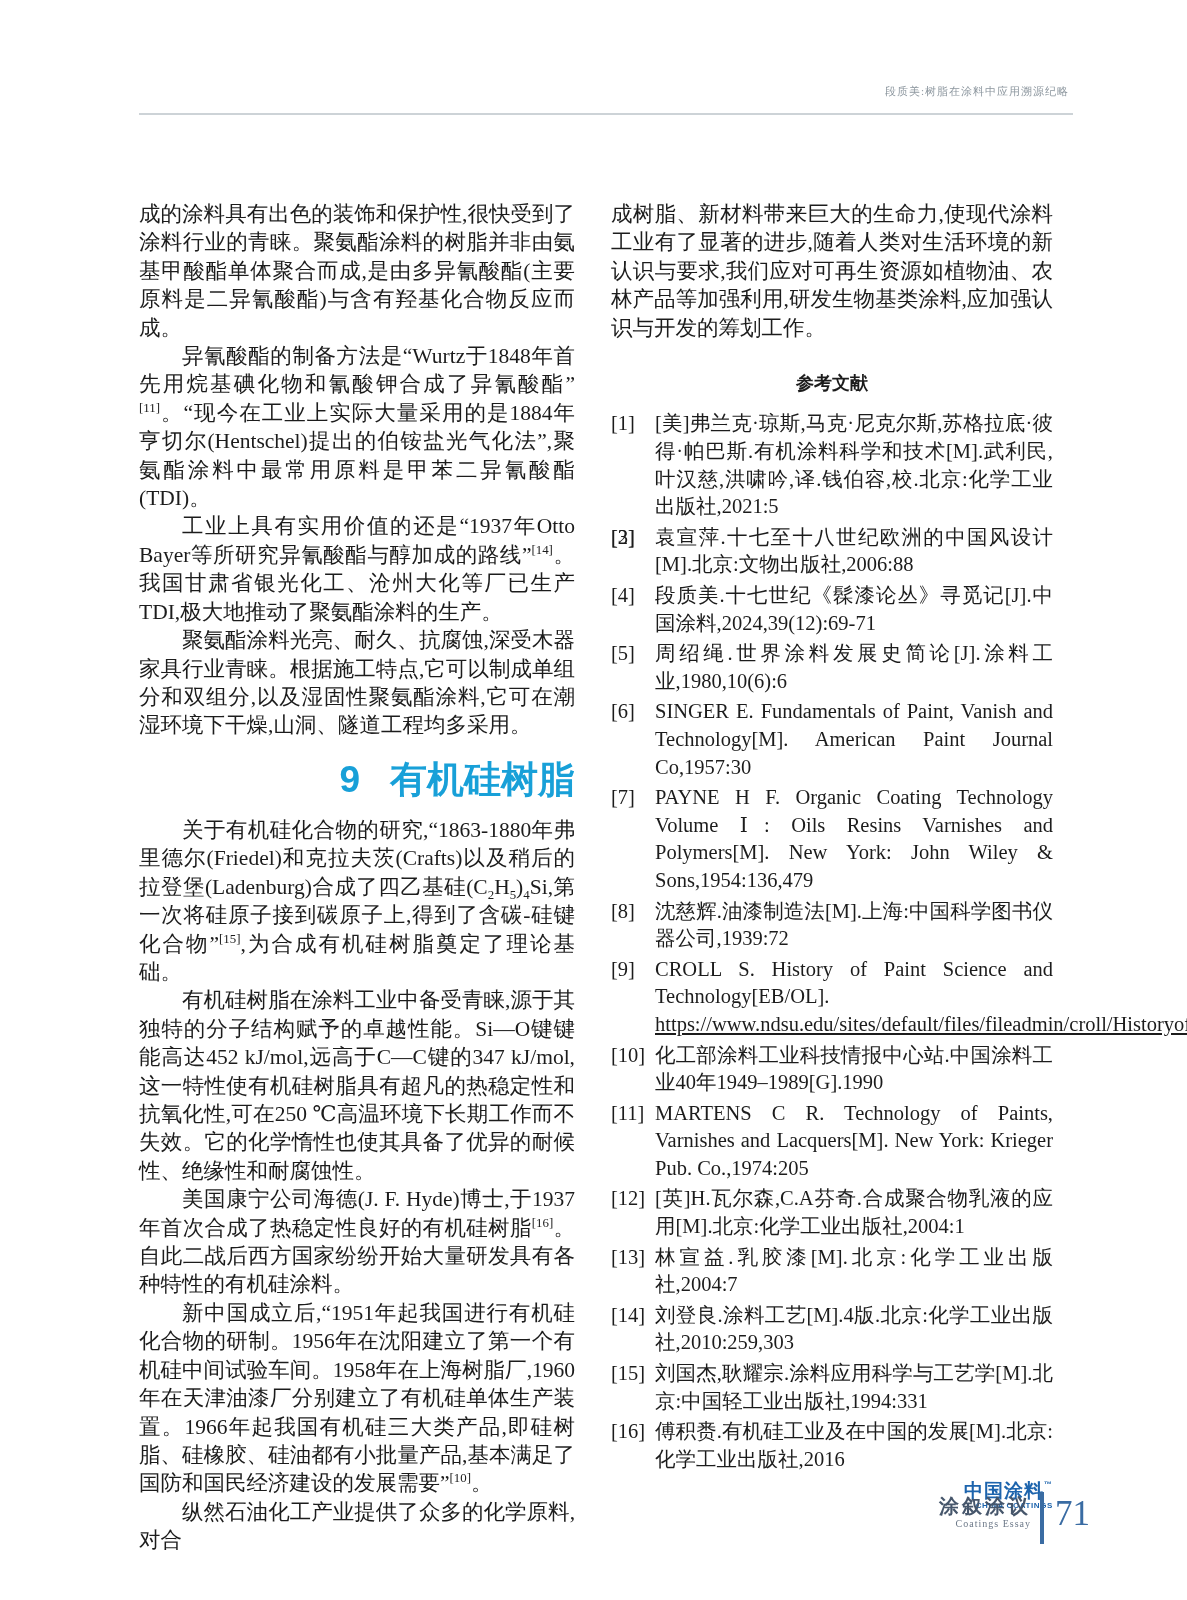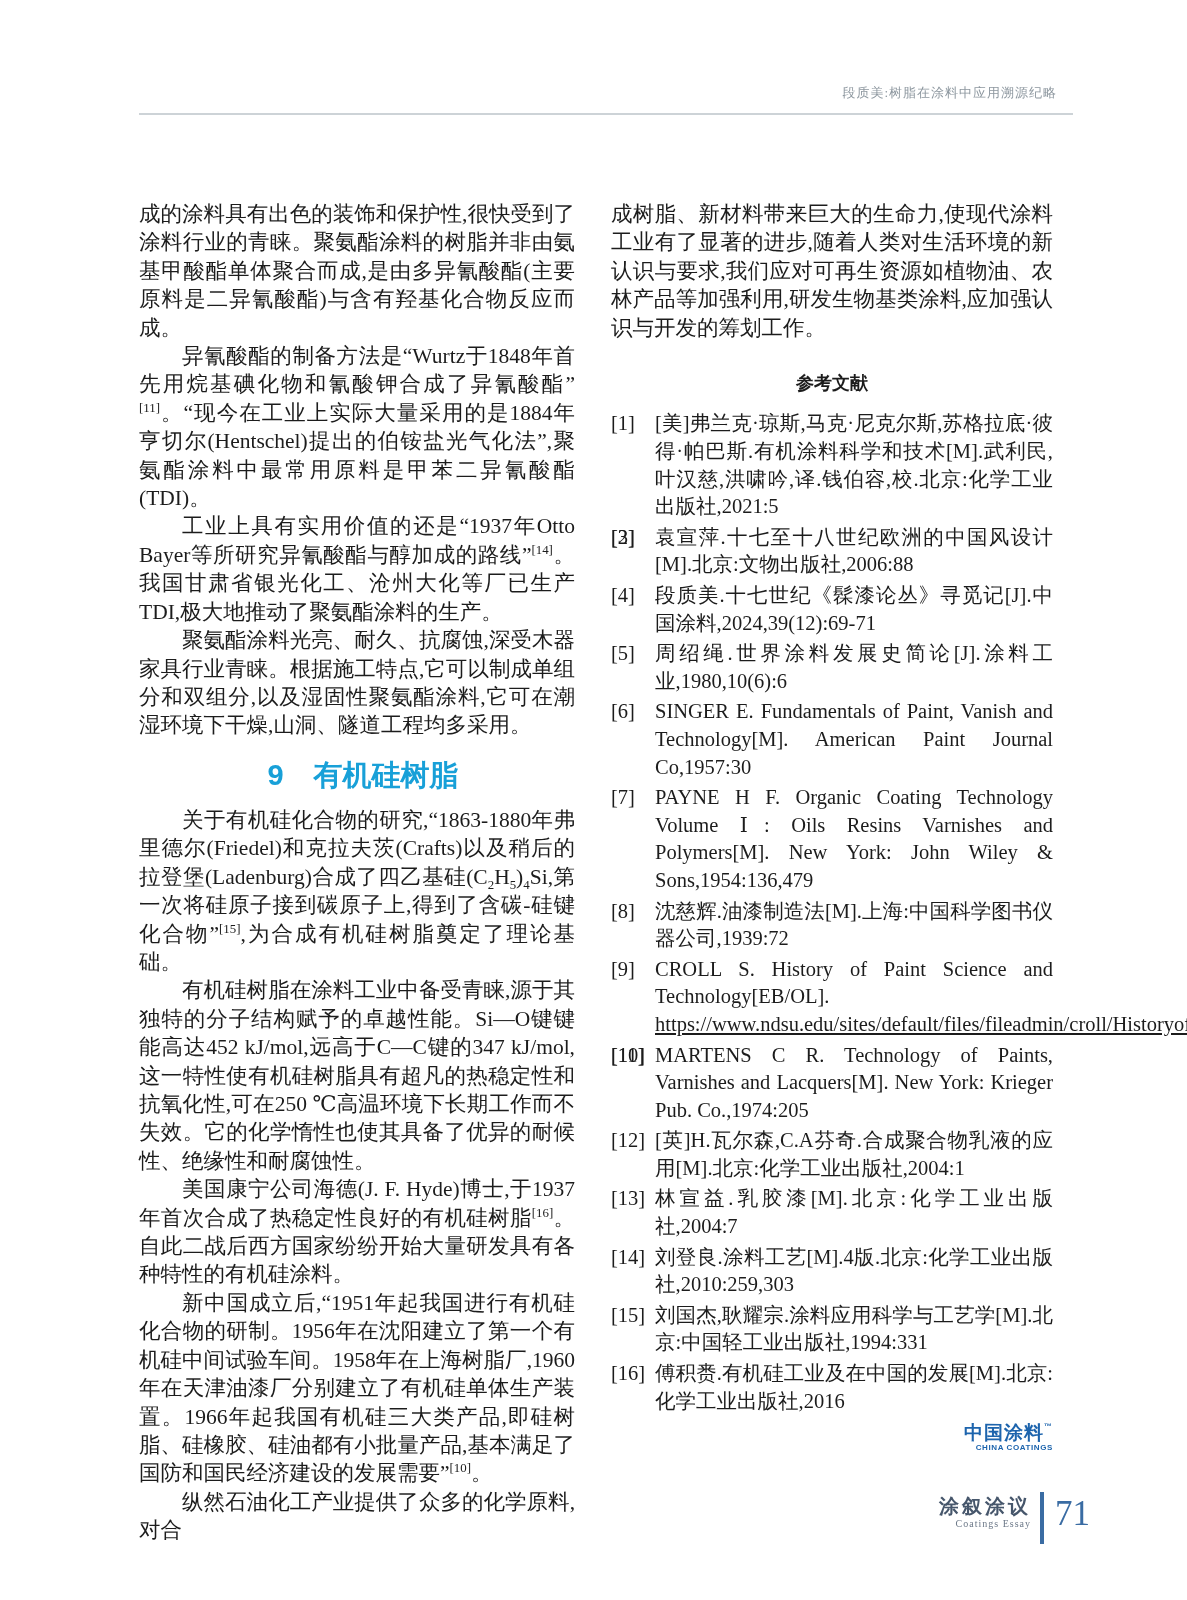--- a/index.html
+++ b/index.html
@@ -4,43 +4,43 @@
 <style>
   html,body{margin:0;padding:0;background:#ffffff;}
   .page{
     position:relative;width:1187px;height:1600px;margin:0 auto;
     background:#fff;overflow:hidden;
     font-family:"Liberation Serif","DejaVu Serif",serif;
     color:var(--text,#1c1c1c);
   }
   
   .running-head{
-    position:absolute;top:84px;right:130px;
+    position:absolute;top:84px;right:118px;
     font-family:Liberation Serif, serif;
-    font-size:13px;color:var(--muted,#8d979f);letter-spacing:1px;
+    font-size:11px;color:var(--muted,#8d979f);letter-spacing:1px;
   }
   .head-rule{
     position:absolute;top:113px;left:139px;width:934px;height:2px;
     background:var(--rule,#cdd3d7);
   }
   
   .main{
     position:absolute;top:200px;left:139px;width:914px;
     display:flex;gap:36px;
   }
   .col{width:442px;font-size:21.5px;line-height:28.4px;text-align:justify;}
   .para{margin:0;}
   .para.ind{text-indent:2em;}
   sup{font-size:0.60em;line-height:0;vertical-align:super;}
   sub{font-size:0.60em;line-height:0;vertical-align:sub;}
   .sec-head{
     margin:17px 0 13px 12px;
     font-family:"Liberation Sans","DejaVu Sans",sans-serif;
-    font-size:29px;line-height:1.25;font-weight:bold;
-    color:var(--accent,#18a0d8);text-align:center;text-indent:0;
+    font-size:37px;line-height:1.25;font-weight:bold;
+    color:var(--accent,#18a0d8);text-align:right;text-indent:0;
   }
   .sec-num{margin-right:30px;}
   
   .ref-title{
     font-family:"Liberation Sans","DejaVu Sans",sans-serif;
     font-size:18px;font-weight:bold;text-align:center;
     margin:27px 0 13px 0;
   }
   .ref-item{
     position:relative;padding-left:44px;margin:0 0 3px 0;
@@ -107,21 +107,21 @@
       <div id="ref-list">
           <div class="ref-item"><span class="ref-num">[1]</span><span>[美]弗兰克·琼斯,马克·尼克尔斯,苏格拉底·彼得·帕巴斯.有机涂料科学和技术[M].武利民,叶汉慈,洪啸吟,译.钱伯容,校.北京:化学工业出版社,2021:5</span></div>
           <div class="ref-item"><span class="ref-num">[2]</span></div>
           <div class="ref-item"><span class="ref-num">[3]</span><span>袁宣萍.十七至十八世纪欧洲的中国风设计[M].北京:文物出版社,2006:88</span></div>
           <div class="ref-item"><span class="ref-num">[4]</span><span>段质美.十七世纪《髹漆论丛》寻觅记[J].中国涂料,2024,39(12):69-71</span></div>
           <div class="ref-item"><span class="ref-num">[5]</span><span>周绍绳.世界涂料发展史简论[J].涂料工业,1980,10(6):6</span></div>
           <div class="ref-item"><span class="ref-num">[6]</span><span>SINGER E. Fundamentals of Paint, Vanish and Technology[M]. American Paint Journal Co,1957:30</span></div>
           <div class="ref-item"><span class="ref-num">[7]</span><span>PAYNE H F. Organic Coating Technology Volume Ⅰ: Oils Resins Varnishes and Polymers[M]. New York: John Wiley &amp; Sons,1954:136,479</span></div>
           <div class="ref-item"><span class="ref-num">[8]</span><span>沈慈辉.油漆制造法[M].上海:中国科学图书仪器公司,1939:72</span></div>
           <div class="ref-item"><span class="ref-num">[9]</span><span>CROLL S. History of Paint Science and Technology[EB/OL]. <span class="url">https://www.ndsu.edu/sites/default/files/fileadmin/croll/HistoryofPaintSGC.pdf</span>,2009</span></div>
-          <div class="ref-item"><span class="ref-num">[10]</span></div>
+          <div class="ref-item"><span class="ref-num">[10]</span><span>化工部涂料工业科技情报中心站.中国涂料工业40年1949–1989[G].1990</span></div>
           <div class="ref-item"><span class="ref-num">[11]</span><span>MARTENS C R. Technology of Paints, Varnishes and Lacquers[M]. New York: Krieger Pub. Co.,1974:205</span></div>
           <div class="ref-item"><span class="ref-num">[12]</span><span>[英]H.瓦尔森,C.A芬奇.合成聚合物乳液的应用[M].北京:化学工业出版社,2004:1</span></div>
           <div class="ref-item"><span class="ref-num">[13]</span><span>林宣益.乳胶漆[M].北京:化学工业出版社,2004:7</span></div>
           <div class="ref-item"><span class="ref-num">[14]</span><span>刘登良.涂料工艺[M].4版.北京:化学工业出版社,2010:259,303</span></div>
           <div class="ref-item"><span class="ref-num">[15]</span><span>刘国杰,耿耀宗.涂料应用科学与工艺学[M].北京:中国轻工业出版社,1994:331</span></div>
           <div class="ref-item"><span class="ref-num">[16]</span><span>傅积赉.有机硅工业及在中国的发展[M].北京:化学工业出版社,2016</span></div>
         </div>
 
       <div class="logo">
         <div class="logo-cn"><span>中国涂料</span><span class="logo-tm">™</span></div>

